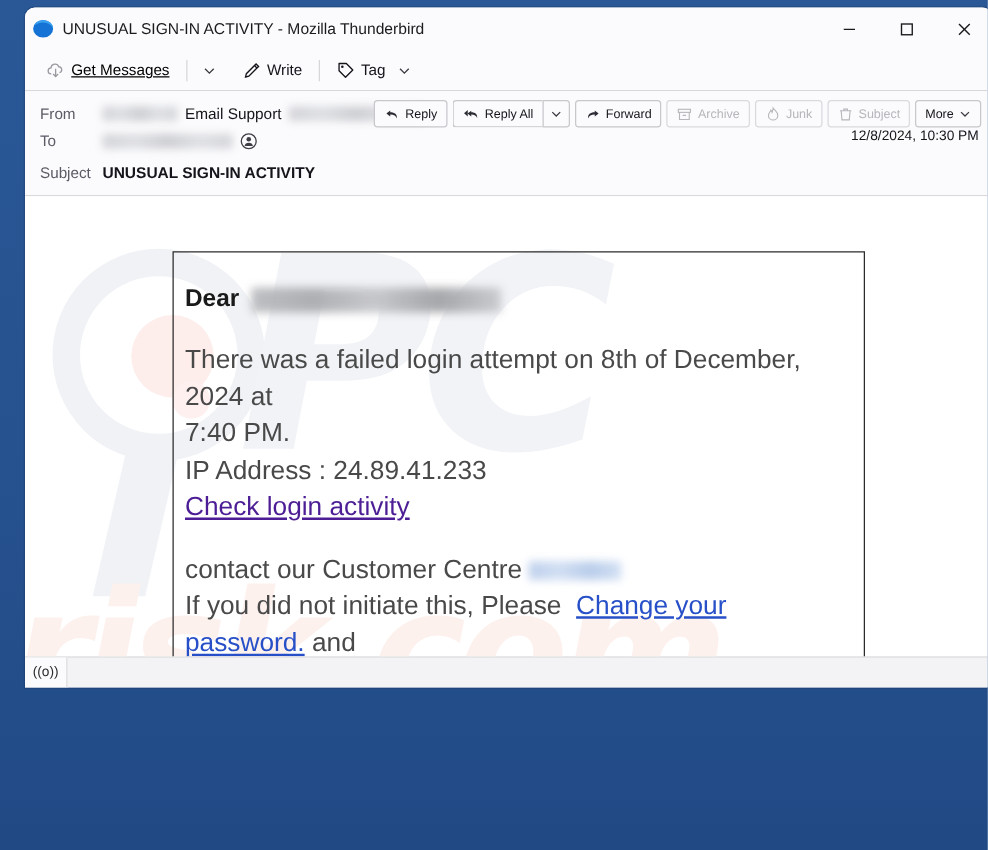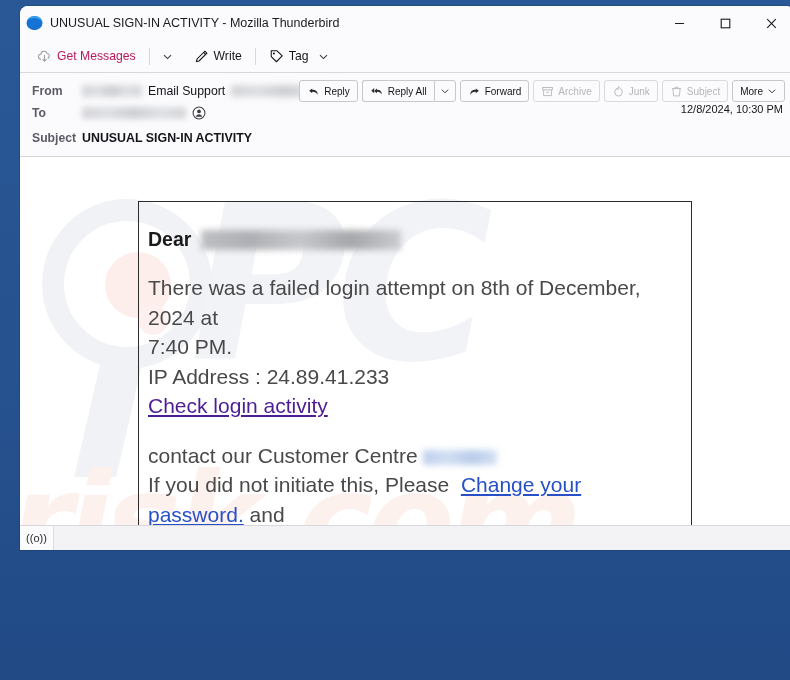--- a/index.html
+++ b/index.html
@@ -86,21 +86,21 @@
     flex: 0 0 auto;
   }
   .tbitem {
     display: flex; align-items: center; gap: 5px;
     font-size: 12.2px;
     padding: 3px 6px;
     border-radius: 3px;
     white-space: nowrap;
     color: #15141a;
   }
-  .tbitem.dim { color: #be185d; }
+  .tbitem.dim { color: #000000; text-decoration: underline; }
   .tb-sep {
     width: 1px; height: 17px;
     background: #d7d7db;
     margin: 0 5px;
   }
   .tb-caret {
     padding: 3px 5px;
     display: flex; align-items: center;
   }
   .icon { display: inline-flex; align-items: center; justify-content: center; }
@@ -116,21 +116,20 @@
   .hdr-row {
     display: flex;
     align-items: center;
     min-height: 22px;
   }
   .hdr-label {
     font-size: 12.2px;
     color: #5b5b66;
     width: 50px;
     flex: 0 0 auto;
-    font-weight: bold;
   }
   .hdr-val {
     display: flex; align-items: center; gap: 6px;
     font-size: 12.3px;
     color: #15141a;
     flex: 1 1 auto;
     min-width: 0;
   }
   .blur {
     display: inline-block;

